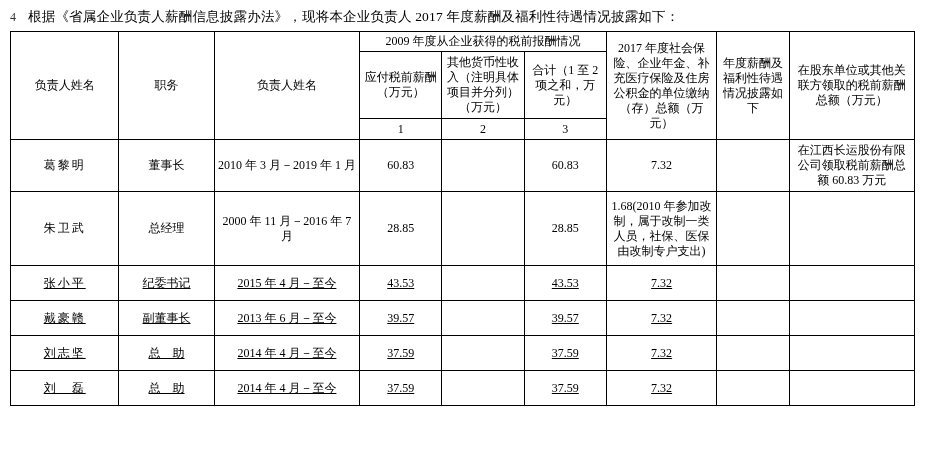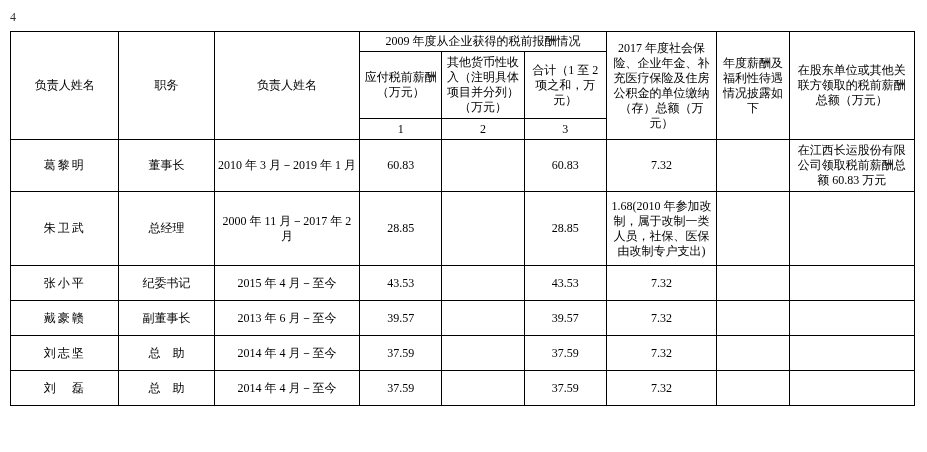--- a/index.html
+++ b/index.html
@@ -87,30 +87,31 @@
     padding: 3px 4px;
   }
   .cell-note-c {
     font-size: 11.5px;
     line-height: 15px;
     text-align: center;
     padding: 3px 4px;
   }
   .r-tall1 { height: 52px; }
   .r-tall2 { height: 74px; }
-  .r-norm { height: 35px; }
+  .r-norm { height: 35px; text-decoration: underline; }
   .empty { }
 </style>
 </head>
 <body>
 
 <div class="page">
 
   <div class="intro-row">
     <div class="intro-marker">4</div>
+    <div class="intro-text">根据《省属企业负责人薪酬信息披露办法》，现将本企业负责人 2017 年度薪酬及福利性待遇情况披露如下：</div>
   </div>
 
   <table class="disclosure">
     <colgroup>
       <col style="width:108px">
       <col style="width:95px">
       <col style="width:145px">
       <col style="width:82px">
       <col style="width:82px">
       <col style="width:82px">
@@ -147,21 +148,21 @@
         <td class="cell-num">60.83</td>
         <td class="cell-num empty"></td>
         <td class="cell-num">60.83</td>
         <td class="cell-num">7.32</td>
         <td class="cell-num empty"></td>
         <td class="cell-note-c">在江西长运股份有限公司领取税前薪酬总额 60.83 万元</td>
       </tr>
       <tr class="r-tall2">
         <td class="cell-name">朱卫武</td>
         <td class="cell-title">总经理</td>
-        <td class="cell-date">2000 年 11 月－2017 年 2 月</td>
+        <td class="cell-date">2000 年 11 月－2016 年 7 月</td>
         <td class="cell-num">28.85</td>
         <td class="cell-num empty"></td>
         <td class="cell-num">28.85</td>
         <td class="cell-note">1.68(2010 年参加改制，属于改制一类人员，社保、医保由改制专户支出)</td>
         <td class="cell-num empty"></td>
         <td class="cell-num empty"></td>
       </tr>
       <tr class="r-norm">
         <td class="cell-name">张小平</td>
         <td class="cell-title">纪委书记</td>

